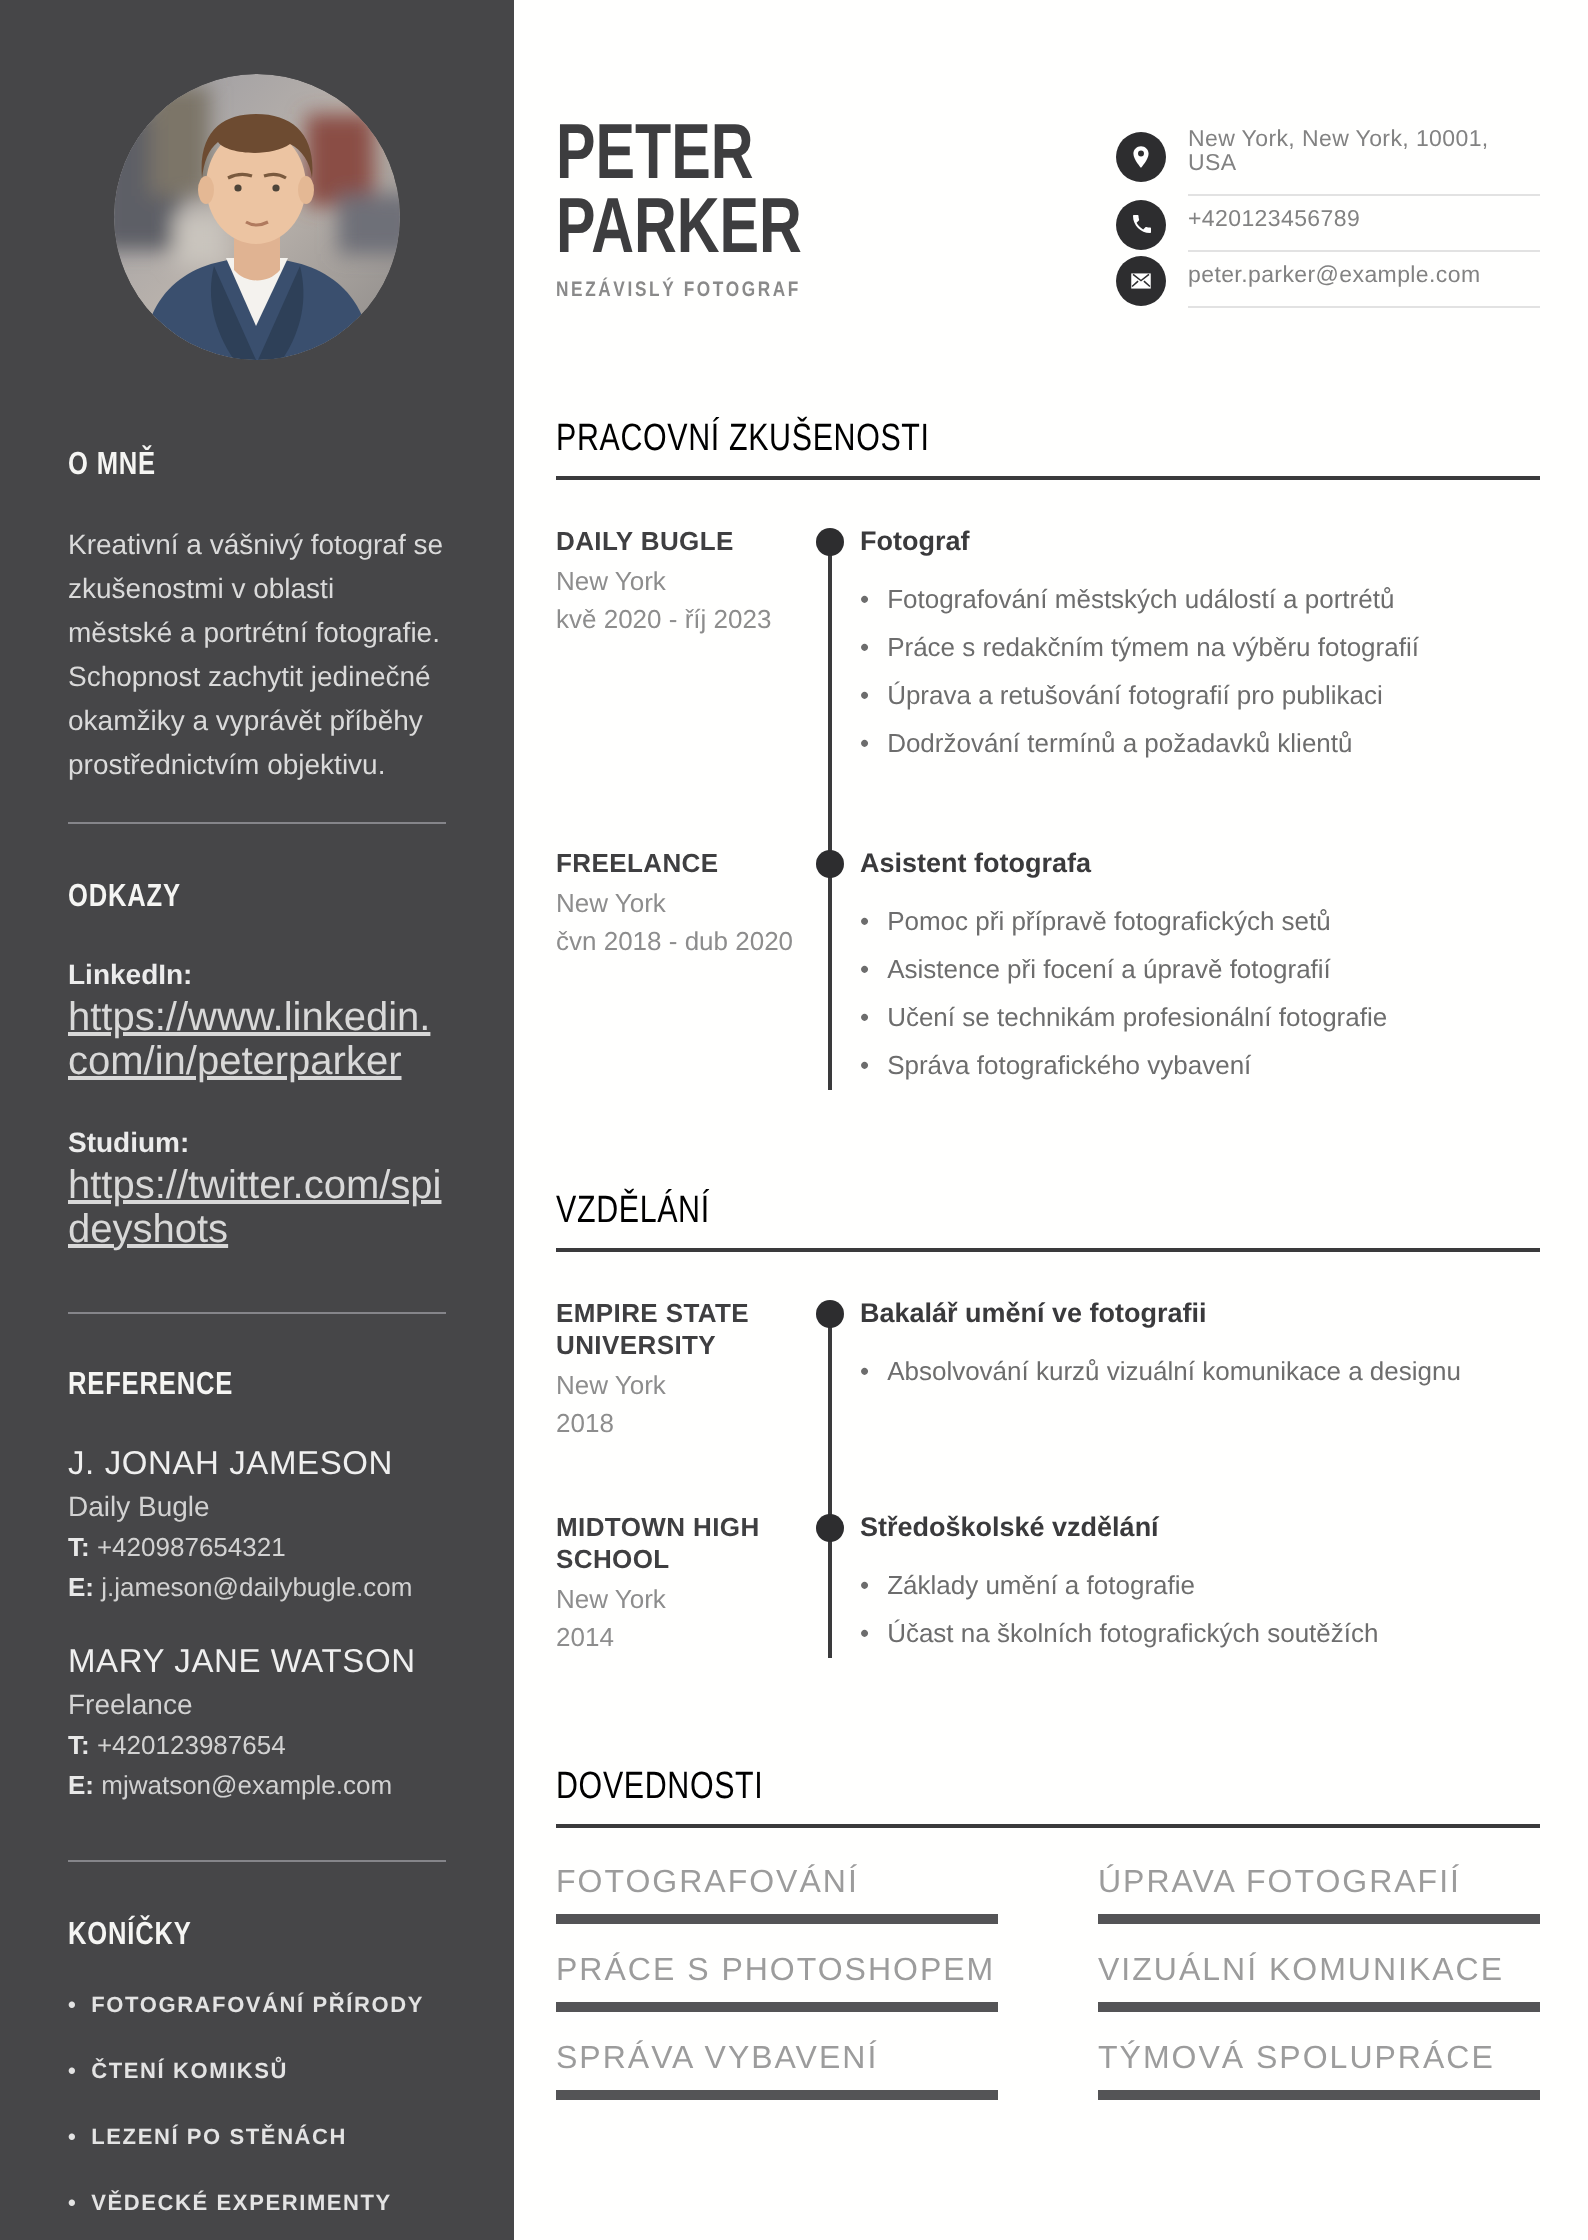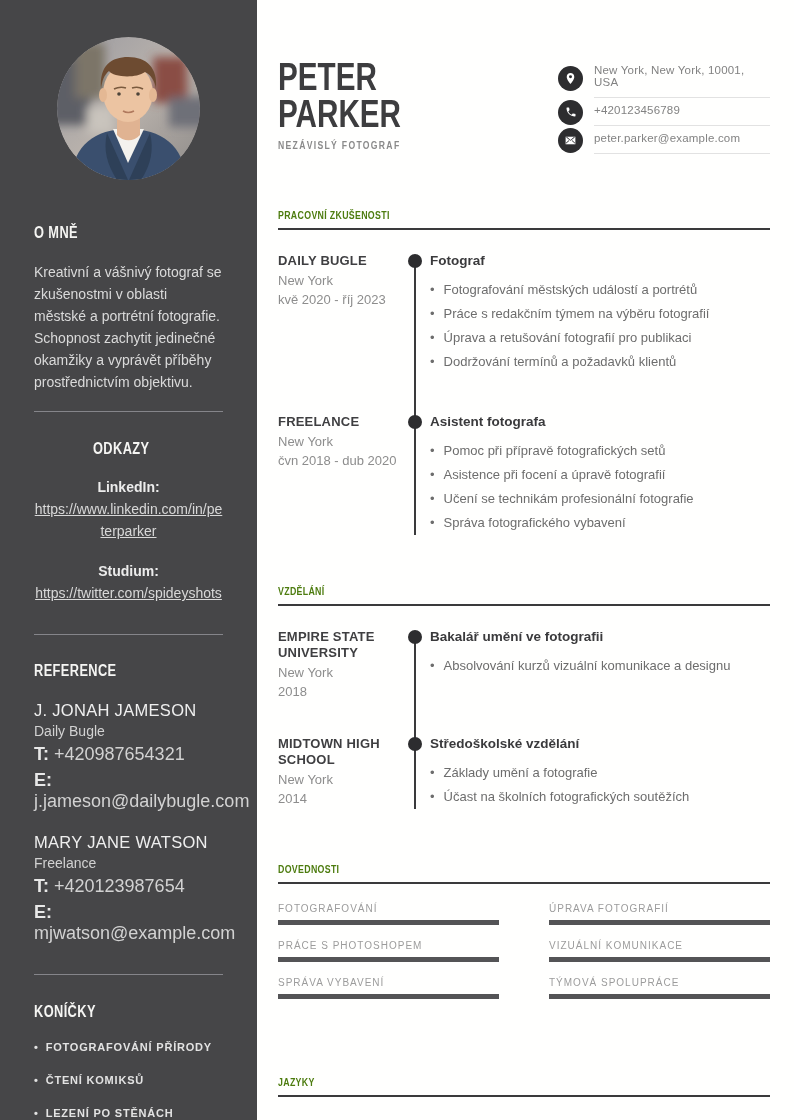--- a/index.html
+++ b/index.html
@@ -20,30 +20,30 @@
 
   .sb-heading {
     color: #f5f5f3; font-size: 16px; font-weight: 800; letter-spacing: .5px;
   }
   .sb-heading span { display: inline-block; transform: scaleX(.8); transform-origin: left center; white-space: nowrap; }
   .sb-divider { border: none; border-top: 1px solid #85858a; margin: 0; }
 
   .about-section { margin-top: 44px; }
   .about-text { margin-top: 19px; font-size: 14px; line-height: 22px; color: #dadada; }
 
-  .links-section { margin-top: 28px; text-align: center; }
+  .links-section { margin-top: 28px; }
   .link-block { margin-top: 18px; }
   .link-label { font-size: 14px; font-weight: 700; color: #ececec; line-height: 22px; }
-  .link-url { font-size: 14px; line-height: 22px; color: #d8d8d8; text-decoration: underline; word-break: break-all; display: block; }
+  .link-url { font-size: 20px; line-height: 22px; color: #d8d8d8; text-decoration: underline; word-break: break-all; display: block; }
 
   .refs-section { margin-top: 27px; }
   .ref-block { margin-top: 20px; }
   .ref-name { font-size: 16.5px; color: #efefef; letter-spacing: .3px; line-height: 20px; }
   .ref-company { font-size: 14px; color: #d2d2d2; margin-top: 3px; }
-  .ref-line { font-size: 18px; color: #d2d2d2; margin-top: 5px; }
+  .ref-line { font-size: 13px; color: #d2d2d2; margin-top: 5px; }
   .ref-line b { color: #e8e8e8; }
 
   .hobby-section { margin-top: 28px; }
   .hobby-list { list-style: none; margin-top: 14px; }
   .hobby-list li {
     font-size: 11px; font-weight: 700; letter-spacing: .8px; color: #e3e3e3;
     margin-top: 19px; line-height: 14px;
   }
   .hobby-list li::before { content: "•"; margin-right: 7px; color: #e3e3e3; }
 
@@ -69,21 +69,21 @@
   .contact-icon {
     width: 25px; height: 25px; border-radius: 50%; background: #2d2d2f;
     display: flex; align-items: center; justify-content: center; flex-shrink: 0;
   }
   .contact-text {
     flex: 1; margin-left: 11px; font-size: 11.5px; color: #828282;
     border-bottom: 1px solid #e2e2e2; padding: 6px 0 9px; letter-spacing: .2px;
   }
 
   .section-heading {
-    font-size: 11px; font-weight: 700; color: #4d7c0f; letter-spacing: .4px;
+    font-size: 19px; font-weight: 400; color: #000000; letter-spacing: .4px;
     border-bottom: 2px solid #3a3a3c; padding-bottom: 7px;
   }
   .section-heading span { display: inline-block; transform: scaleX(.8); transform-origin: left center; white-space: nowrap; }
 
   .sec-experience { margin-top: 55px; }
   .sec-education { margin-top: 46px; }
   .sec-skills { margin-top: 50px; }
   .sec-languages { margin-top: 62px; }
 
   .entries { position: relative; margin-top: 23px; }
@@ -102,21 +102,21 @@
   .entry-meta { font-size: 13px; color: #8d8d8d; line-height: 17px; margin-top: 2px; }
   .entry-meta.first { margin-top: 3px; }
   .entry-right { flex: 1; padding-left: 15px; }
   .entry-title { font-size: 13.5px; font-weight: 700; color: #3a3a3c; line-height: 15px; padding-top: 0px; }
   .bullets { list-style: none; margin-top: 14px; }
   .bullets li { display: flex; font-size: 13px; color: #6d6d6d; line-height: 16px; margin-bottom: 8px; }
   .bullets li::before { content: "•"; color: #6d6d6d; margin-right: 9px; }
 
   .bar-grid { display: grid; grid-template-columns: 1fr 1fr; column-gap: 50px; margin-top: 19px; }
   .bar-item { margin-bottom: 15px; }
-  .bar-label { font-size: 10px; color: #9c9c9c; letter-spacing: 1px; margin-bottom: 6px; }
+  .bar-label { font-size: 16px; color: #9c9c9c; letter-spacing: 1px; margin-bottom: 6px; }
   .bar-track { height: 5px; background: #e5e5e5; }
   .bar-fill { height: 100%; background: #545456; }
 </style>
 </head>
 <body>
 
 <div class="page">
 
   <aside class="sidebar">
 

